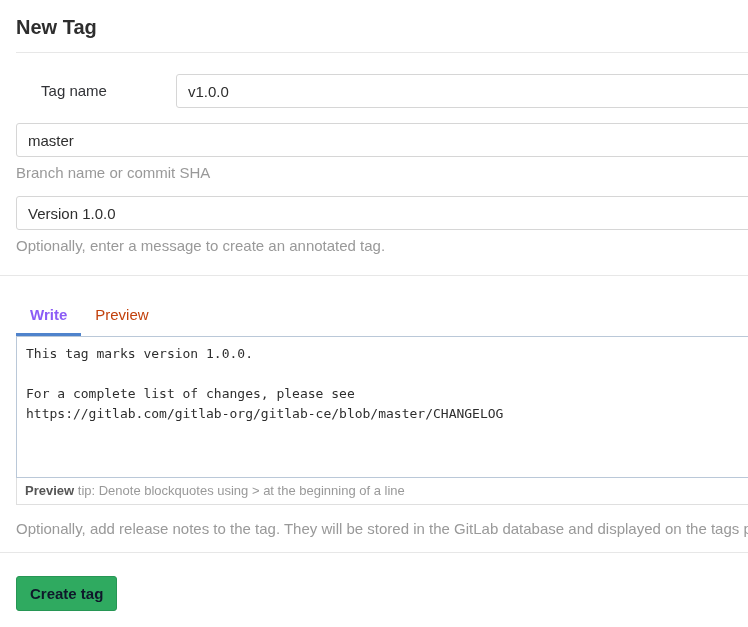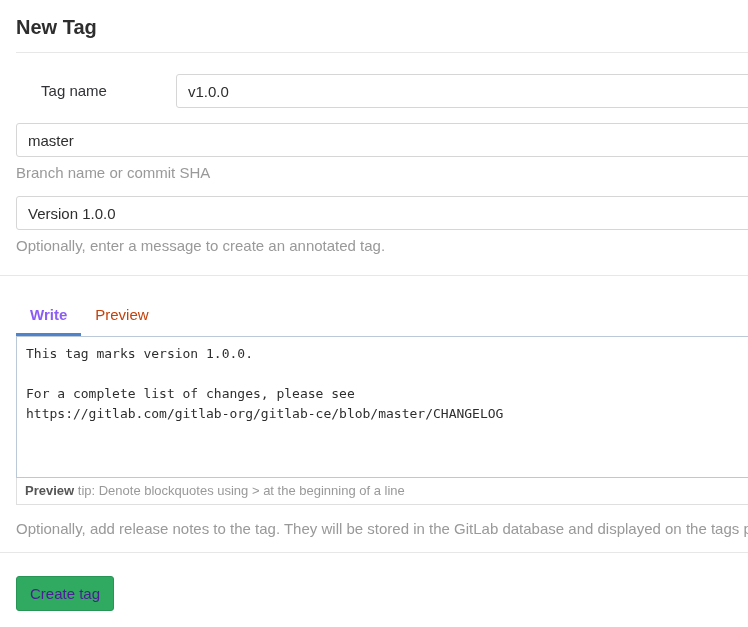--- a/index.html
+++ b/index.html
@@ -96,23 +96,23 @@
   .release-help { margin-top: 15px; }
 
   .footer-hr { margin-top: 8px; }
   .btn-create {
     display: inline-block;
     margin: 23px 0 0 16px;
     padding: 8px 13px;
     background: #2faa60;
     border: 1px solid #279655;
     border-radius: 3px;
-    color: #4c1d95;
+    color: #0f172a;
     font-size: 15px;
-    font-weight: 400;
+    font-weight: 700;
     font-family: "Liberation Sans", sans-serif;
     cursor: pointer;
   }
 </style>
 </head>
 <body>
 
 <div class="page">
 
   <h1 class="page-title">New Tag</h1>

